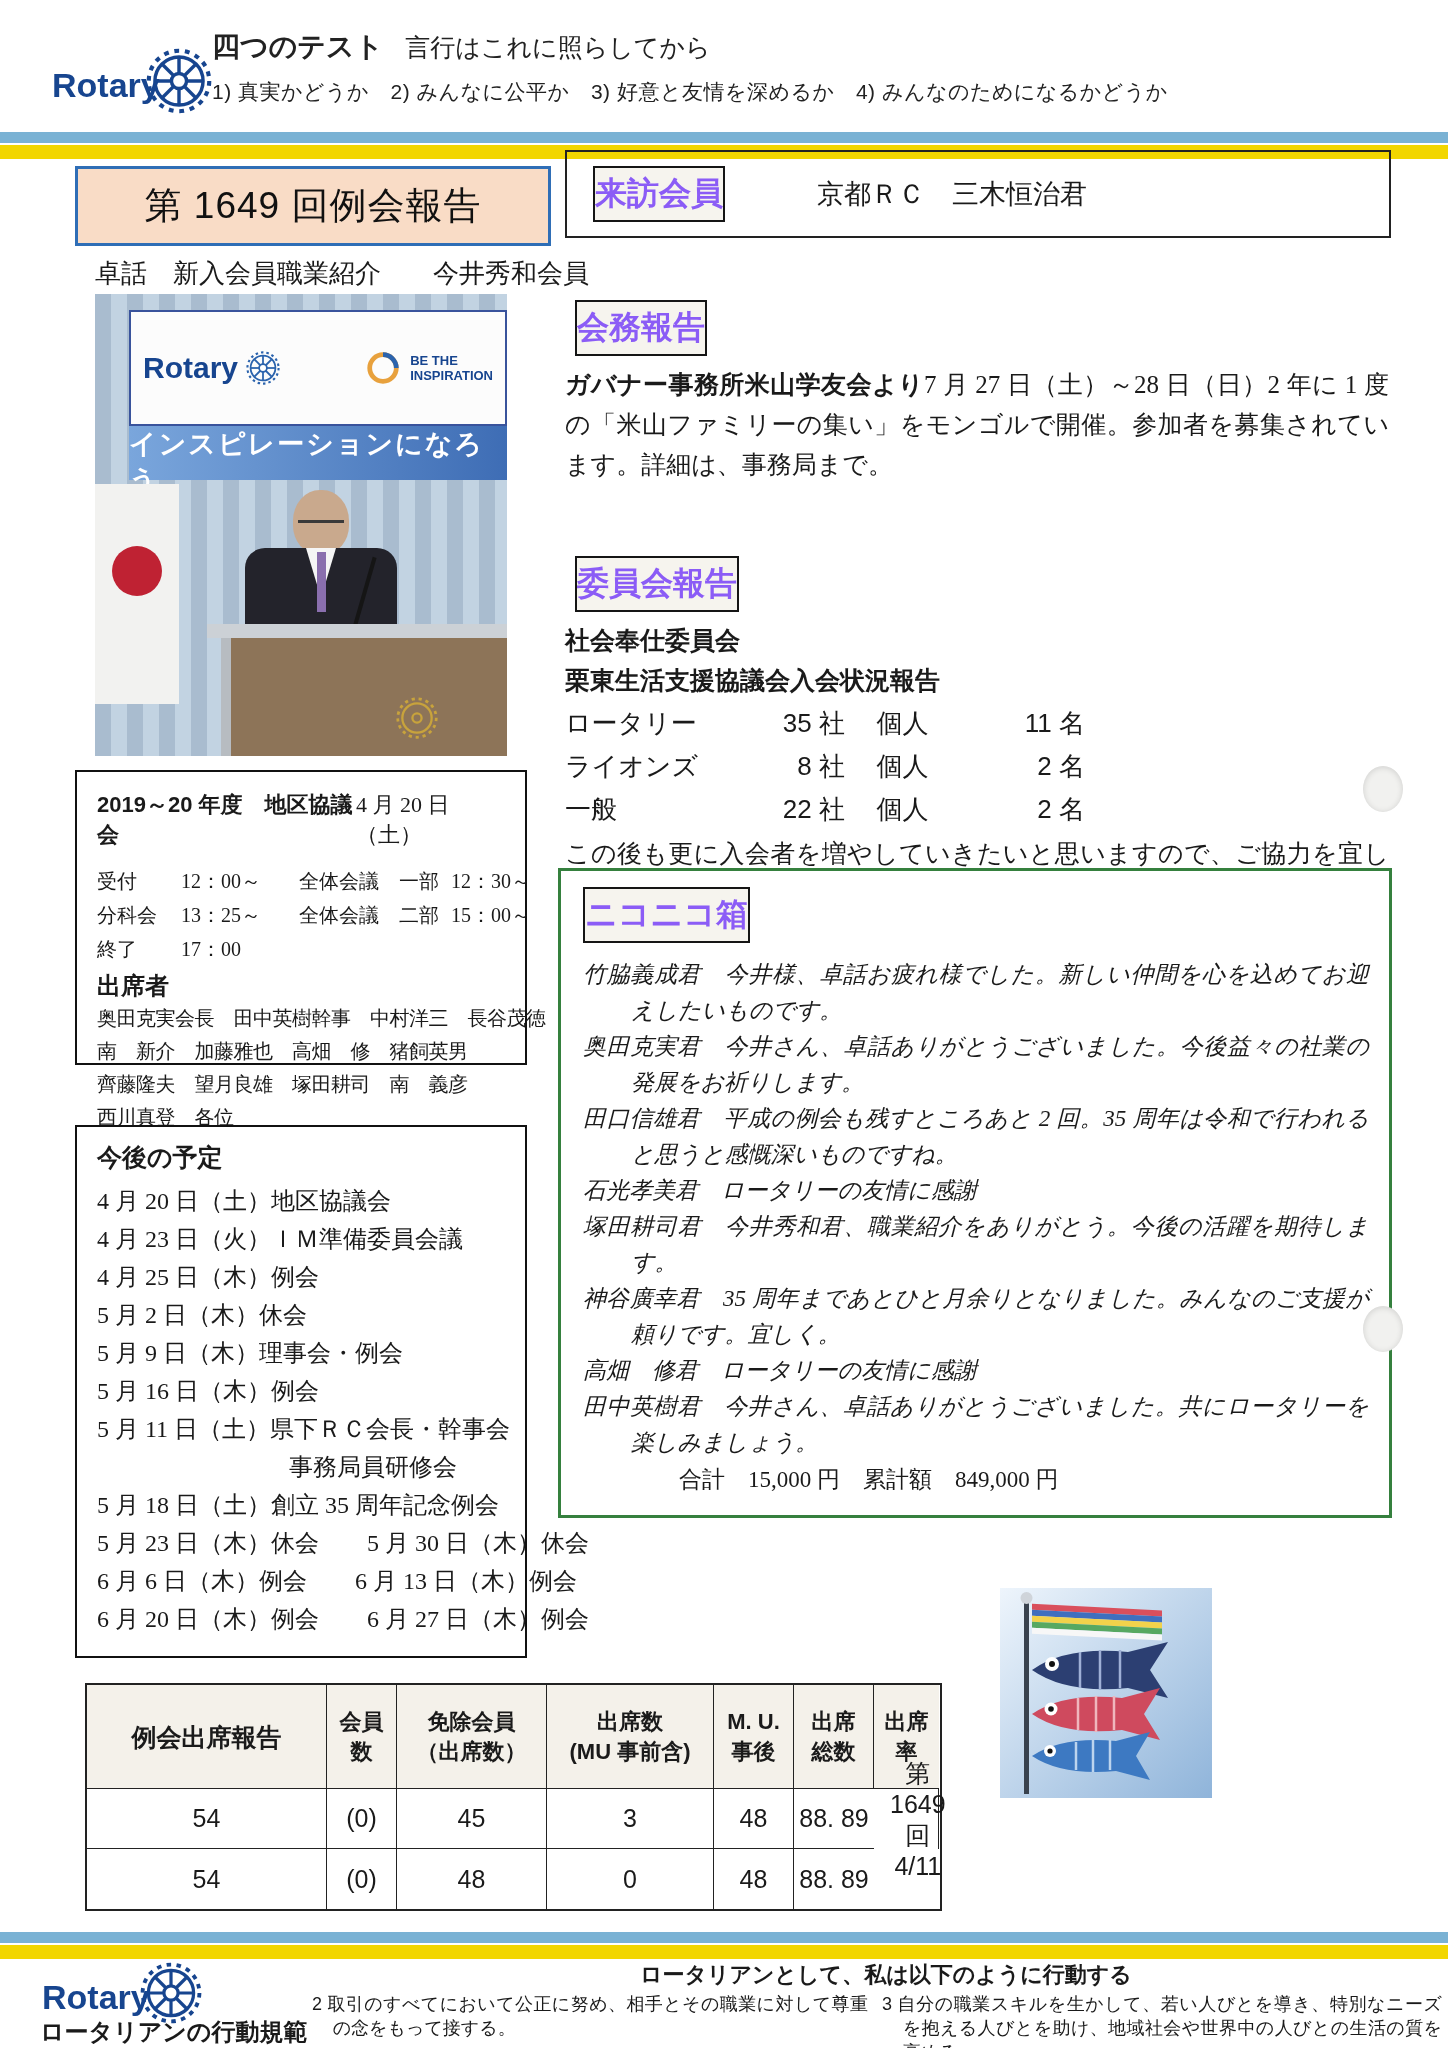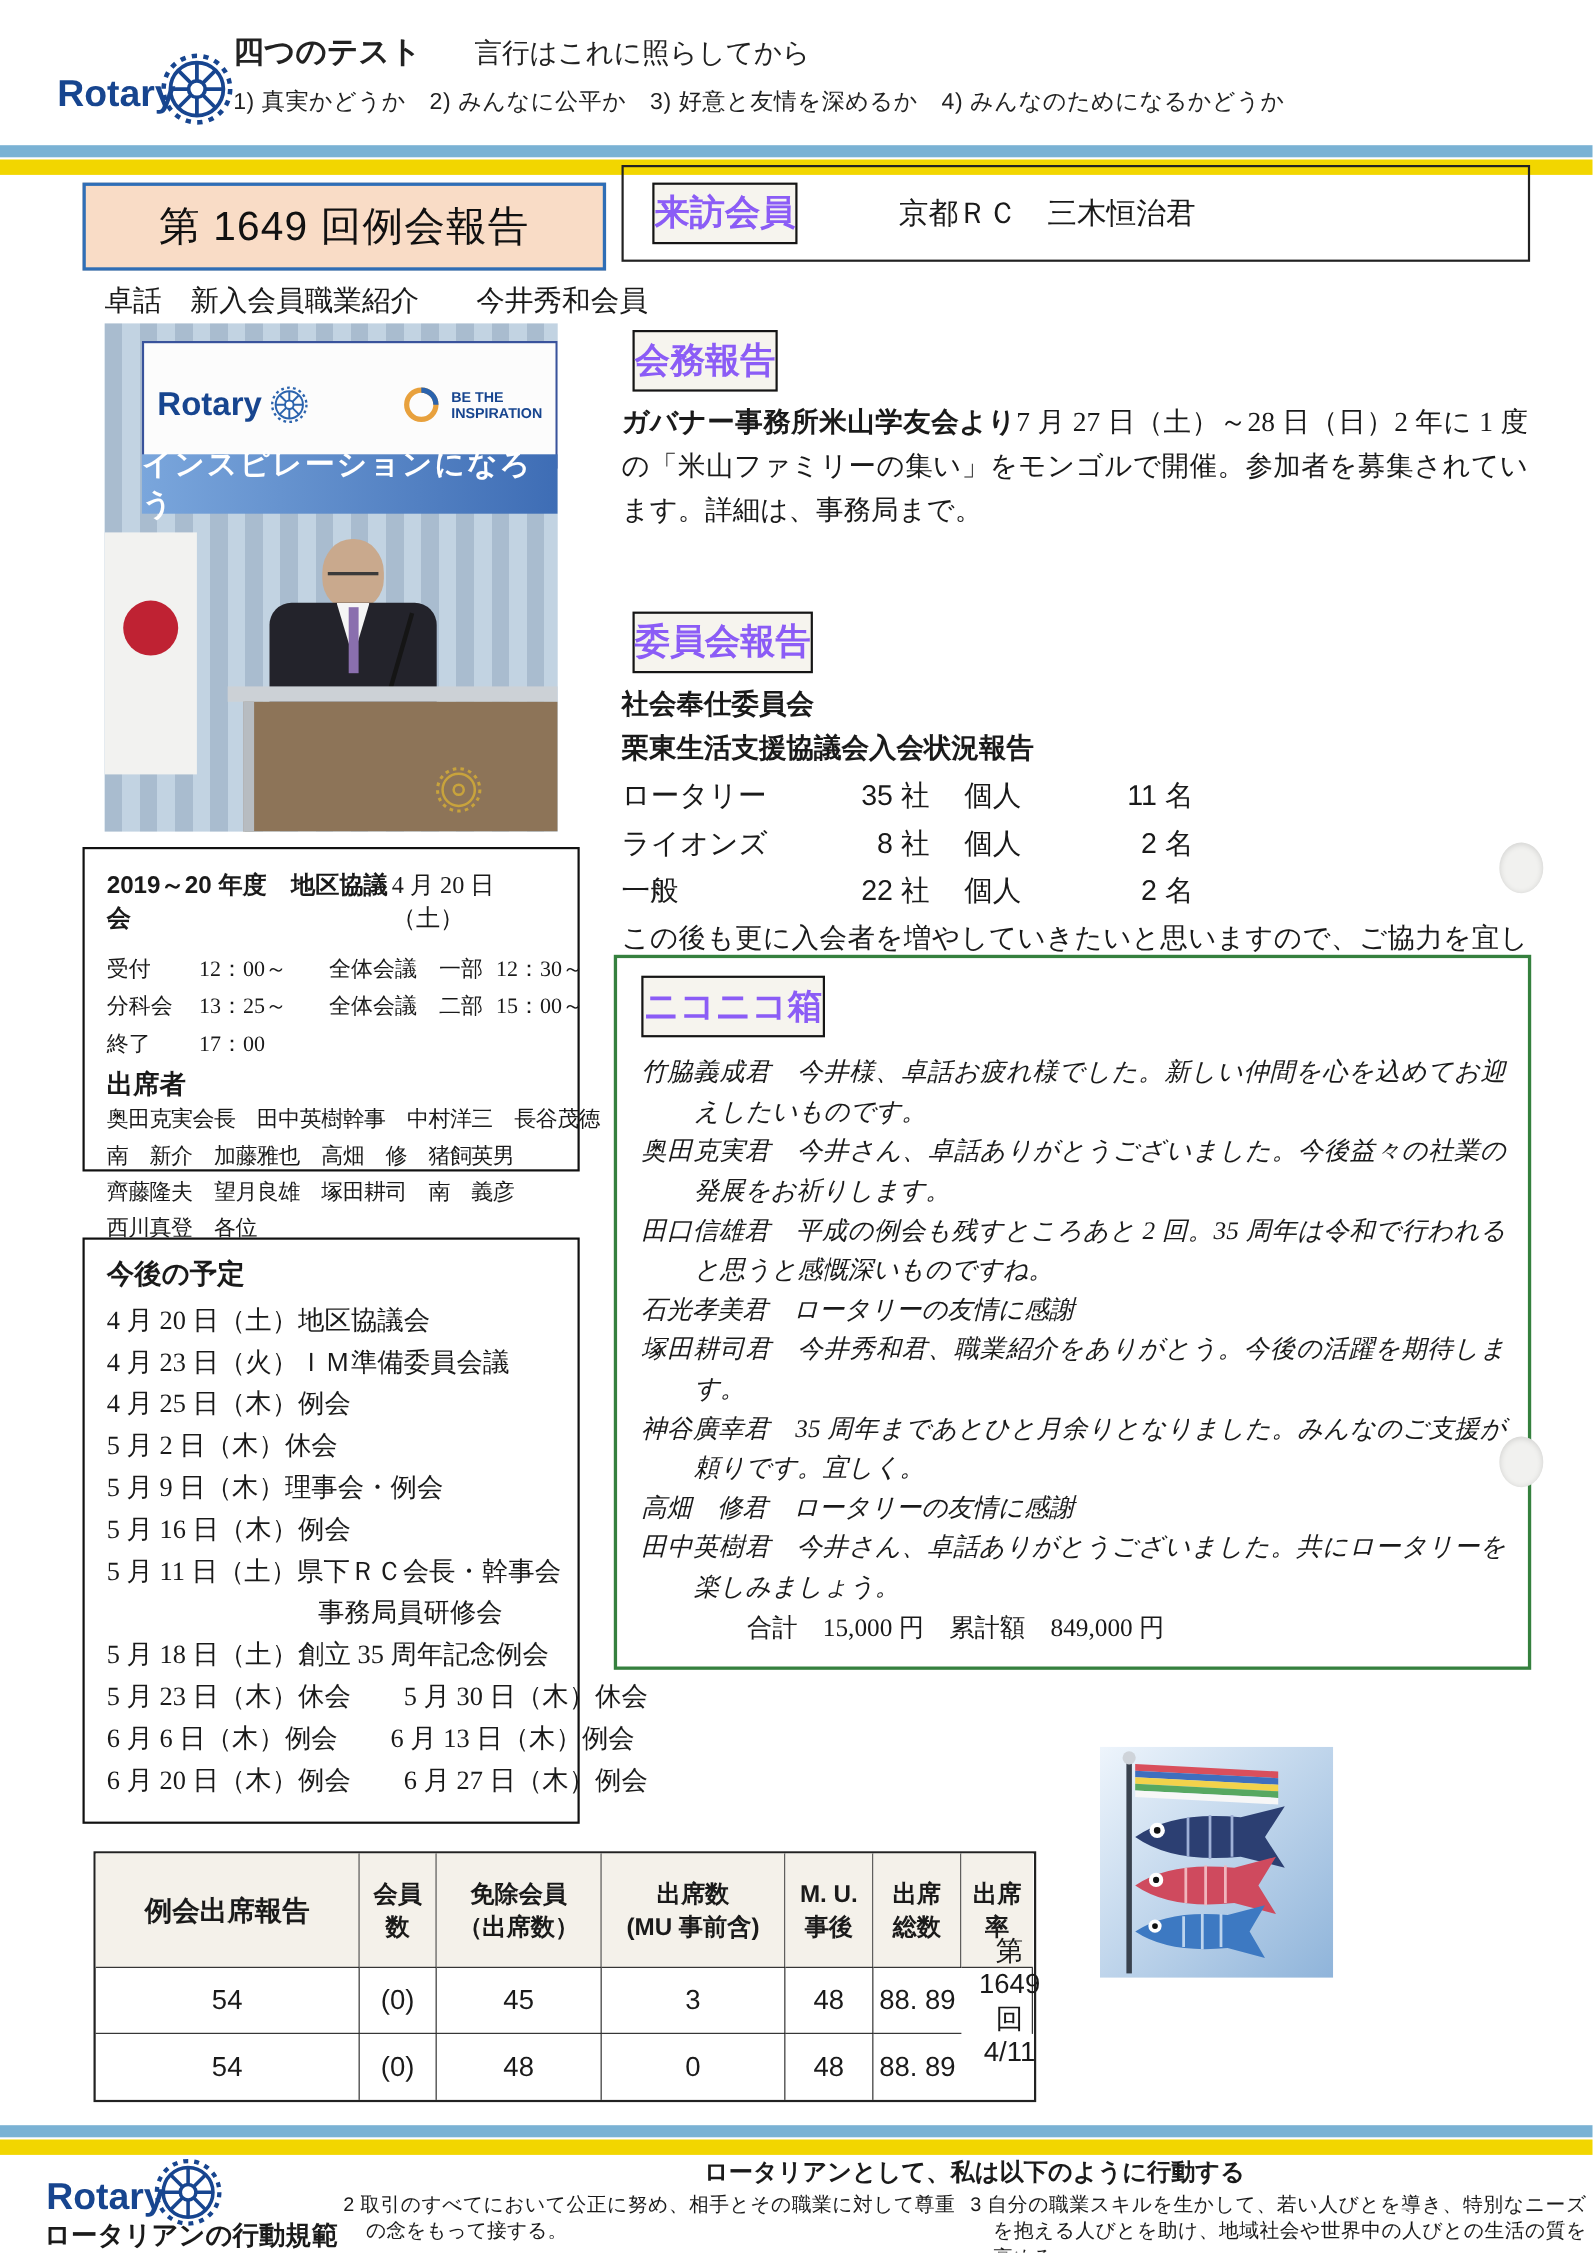--- a/index.html
+++ b/index.html
@@ -3,21 +3,21 @@
 <meta charset="utf-8">
 <style>
   html,body{margin:0;padding:0;background:#ffffff;}
   .page{position:relative;width:1448px;height:2048px;background:#ffffff;overflow:hidden;
         font-family:"Liberation Sans","DejaVu Sans",sans-serif;color:#1a1a1a;}
   .serif{font-family:"Liberation Serif","DejaVu Serif",serif;}
   .abs{position:absolute;}
 
   
   .brand-text{font-size:34px;font-weight:bold;color:#17458f;letter-spacing:0;}
-  .fw-line1{display:flex;align-items:baseline;gap:48px;}
+  .fw-line1{display:flex;align-items:baseline;gap:22px;}
   .fw-title{font-size:28px;font-weight:bold;color:#222;}
   .fw-sub{font-size:25px;color:#222;}
   .fw-items{font-size:21px;margin-top:12px;color:#222;letter-spacing:0.5px;}
   .stripe{position:absolute;left:0;width:1448px;}
   .stripe.blue{background:#7ab2d4;height:11px;}
   .stripe.yellow{background:#f2d600;height:14px;}
 
   
   .title-box{position:absolute;left:75px;top:166px;width:470px;height:74px;
              border:3px solid #2f6eb6;background:#f9dcc6;display:flex;align-items:center;justify-content:center;
@@ -32,22 +32,22 @@
 
   
   .photo{position:absolute;left:95px;top:294px;width:412px;height:462px;overflow:hidden;
          background:repeating-linear-gradient(90deg,#a9bccf 0 16px,#c2d3e2 16px 32px);}
   .ph-banner{position:absolute;left:34px;top:16px;right:0;height:116px;background:#fcfcfc;
              border:2px solid #39539c;display:flex;align-items:center;justify-content:space-between;padding:0 12px;box-sizing:border-box;}
   .ph-rotary{display:flex;align-items:center;gap:8px;}
   .ph-rotary-text{font-size:30px;font-weight:bold;color:#17458f;}
   .ph-insp{display:flex;align-items:center;gap:8px;}
   .ph-insp-txt{font-size:13px;font-weight:bold;color:#17458f;line-height:15px;white-space:pre-line;}
-  .ph-theme{position:absolute;left:34px;top:119px;right:0;height:54px;
-            background:linear-gradient(90deg,#7aa6dc,#3e6db5);display:flex;align-items:center;justify-content:center;
+  .ph-theme{position:absolute;left:34px;top:132px;right:0;height:54px;
+            background:linear-gradient(90deg,#7aa6dc,#3e6db5);display:flex;align-items:flex-start;justify-content:center;
             color:#fff;font-weight:bold;font-size:27px;letter-spacing:2px;}
   .ph-flag{position:absolute;left:0;top:190px;width:84px;height:220px;background:#f2f2f0;}
   .ph-sun{width:50px;height:50px;border-radius:50%;background:#bf2233;margin:62px auto 0 auto;}
   .ph-head{position:absolute;left:198px;top:196px;width:56px;height:64px;border-radius:48% 48% 44% 44%;background:#c9a98d;}
   .ph-glasses{position:absolute;left:203px;top:226px;width:46px;height:9px;border-top:3px solid #3a3a3a;}
   .ph-body{position:absolute;left:150px;top:254px;width:152px;height:120px;border-radius:20px 20px 0 0;background:#23232b;}
   .ph-shirt{position:absolute;left:211px;top:254px;width:30px;height:50px;background:#f5f5f5;
             clip-path:polygon(0 0,100% 0,50% 100%);}
   .ph-tie{position:absolute;left:222px;top:258px;width:9px;height:60px;background:#8a6fae;}
   .ph-mic{position:absolute;left:268px;top:262px;width:4px;height:70px;background:#151515;transform:rotate(16deg);}

